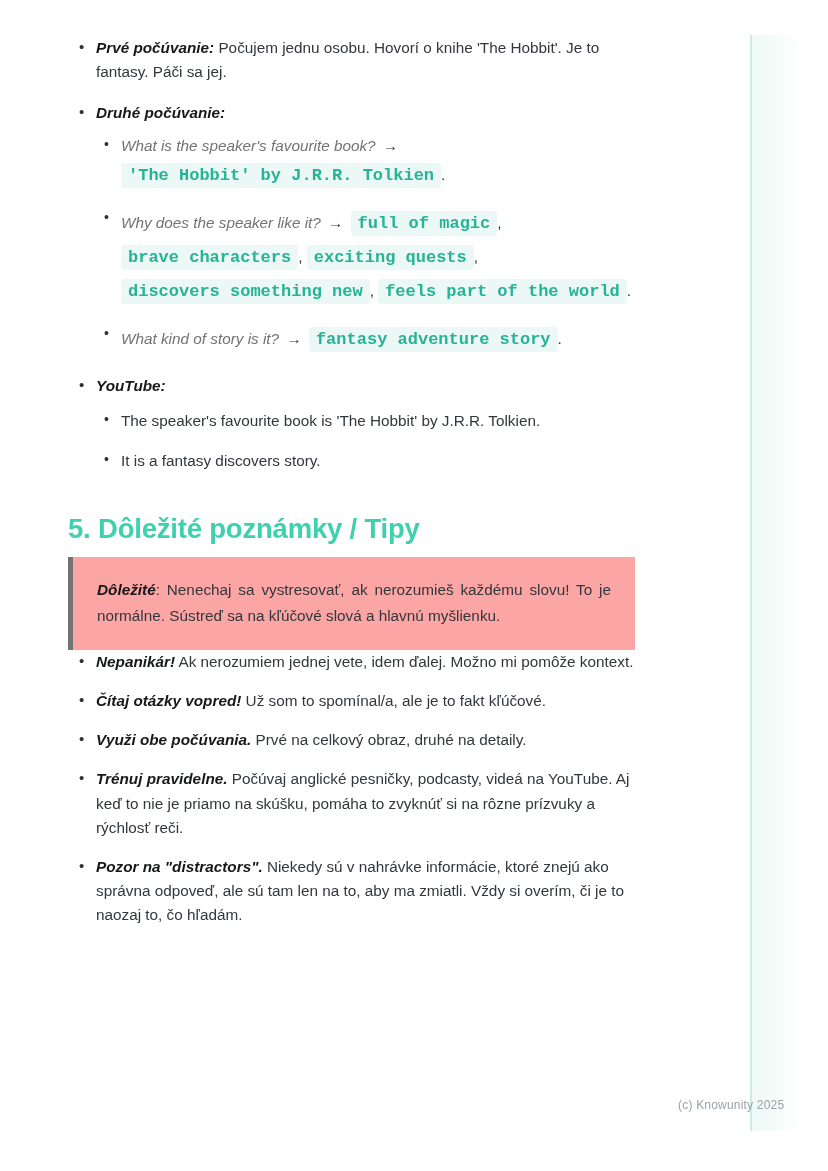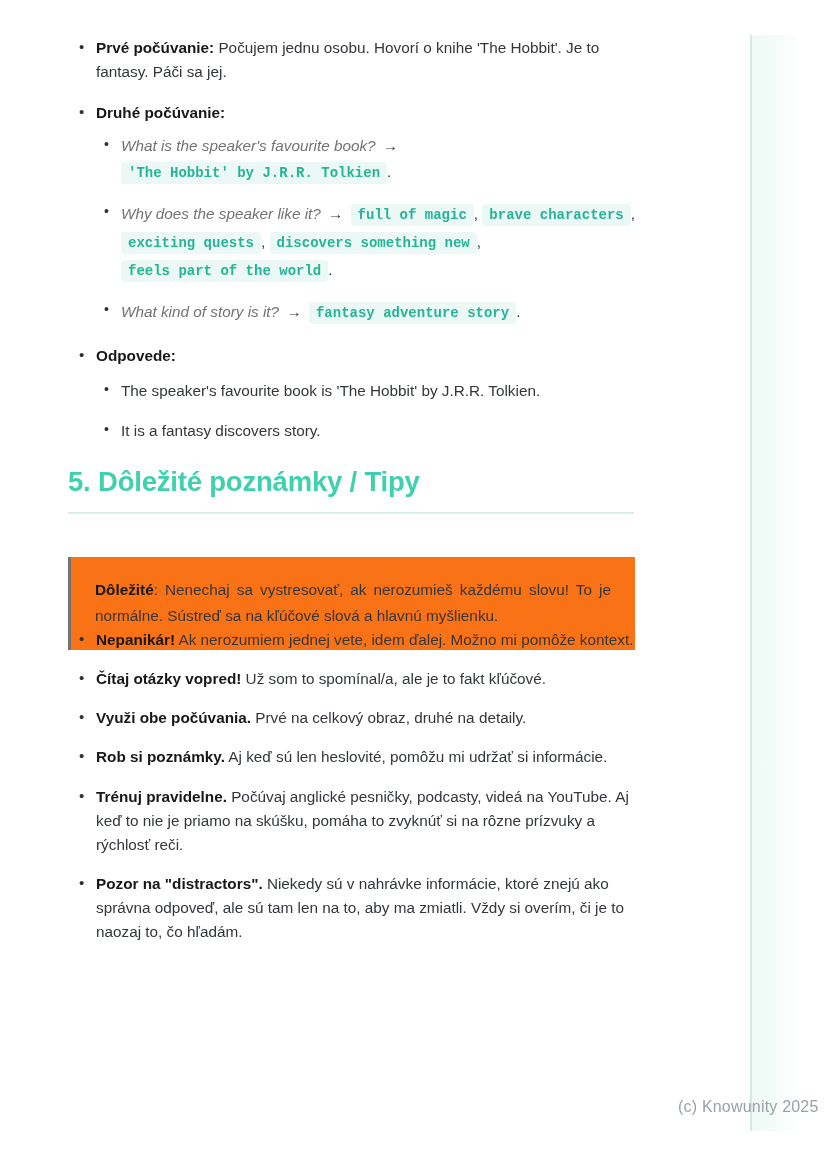--- a/index.html
+++ b/index.html
@@ -86,42 +86,43 @@
     top: -1px;
     color: #2e3135;
     font-size: 14px;
   }
 
   .block-top { position: absolute; left: 70px; top: 36px; width: 580px; }
 
   b, strong, .lbl {
     font-weight: 700;
     color: #16181a;
+    font-style: italic;
   }
   .qitem { font-style: italic; color: #737373; }
   .arrow { font-style: normal; padding: 0 3px; color: #2f3336; }
 
   code.inline {
     font-family: "Liberation Mono", monospace;
     font-weight: 700;
-    font-size: 14px;
+    font-size: 17px;
     color: #26b396;
     background: #ebf8f5;
     border-radius: 4px;
     padding: 3px 7px;
     white-space: nowrap;
     line-height: 2.0;
   }
   .sep { color: #2f3336; }
 
   
   .section {
     position: absolute;
     left: 68px;
-    top: 465px;
+    top: 512px;
     width: 566px;
   }
   h2.section-title {
     margin: 0;
     font-size: 27.5px;
     font-weight: 700;
     color: #3fd0ae;
     letter-spacing: -0.2px;
     line-height: 1.2;
   }
@@ -132,47 +133,47 @@
     background: #d6f0e9;
   }
 
   
   .callout {
     position: absolute;
     left: 68px;
     top: 557px;
     width: 567px;
     box-sizing: border-box;
-    background: #f97316;
-    border-left: 3px solid #737373;
+    background: #fca5a5;
+    border-left: 5px solid #737373;
     padding: 20px 24px 20px 24px;
   }
   .callout p {
     margin: 0;
     font-size: 15.3px;
     line-height: 1.72;
     text-align: justify;
     color: #33373b;
   }
 
   
   .tips {
     position: absolute;
     left: 70px;
-    top: 628px;
+    top: 650px;
     width: 580px;
   }
   .tips ul.lvl1 > li { margin-bottom: 15px; }
 
   
   .footer {
     position: absolute;
     left: 678px;
     top: 1098px;
-    font-size: 16px;
+    font-size: 12px;
     color: #9aa2a6;
     letter-spacing: 0.2px;
     white-space: nowrap;
   }
 </style>
 </head>
 <body>
 
 <div class="gutter-wash"></div>
 <div class="gutter-rule"></div>
@@ -210,21 +211,21 @@
           <li>
             <span class="qitem">What kind of story is it?</span>
             <span class="arrow">→</span>
             <code class="inline">fantasy adventure story</code><span class="sep">.</span>
           </li>
 
         </ul>
       </li>
 
       <li style="margin-bottom:0;">
-        <span class="lbl">Odpovede:</span>
+        <span class="lbl">YouTube:</span>
 
         <ul class="lvl2" style="margin-top:11px;">
           <li style="margin-bottom:15px;">
             <span>The speaker's favourite book is 'The Hobbit' by J.R.R. Tolkien.</span>
           </li>
           <li style="margin-bottom:15px;">
             <span>It is a fantasy discovers story.</span>
           </li>
         </ul>
       </li>
@@ -246,23 +247,20 @@
       <li>
         <span class="lbl">Nepanikár!</span><span> Ak nerozumiem jednej vete, idem ďalej. Možno mi pomôže kontext.</span>
       </li>
       <li>
         <span class="lbl">Čítaj otázky vopred!</span><span> Už som to spomínal/a, ale je to fakt kľúčové.</span>
       </li>
       <li>
         <span class="lbl">Využi obe počúvania.</span><span> Prvé na celkový obraz, druhé na detaily.</span>
       </li>
       <li>
-        <span class="lbl">Rob si poznámky.</span><span> Aj keď sú len heslovité, pomôžu mi udržať si informácie.</span>
-      </li>
-      <li>
         <span class="lbl">Trénuj pravidelne.</span><span> Počúvaj anglické pesničky, podcasty, videá na YouTube. Aj keď to nie je priamo na skúšku, pomáha to zvyknúť si na rôzne prízvuky a rýchlosť reči.</span>
       </li>
       <li>
         <span class="lbl">Pozor na "distractors".</span><span> Niekedy sú v nahrávke informácie, ktoré znejú ako správna odpoveď, ale sú tam len na to, aby ma zmiatli. Vždy si overím, či je to naozaj to, čo hľadám.</span>
       </li>
     </ul>
   </div>
 
   <div class="footer">(c) Knowunity 2025</div>
 

